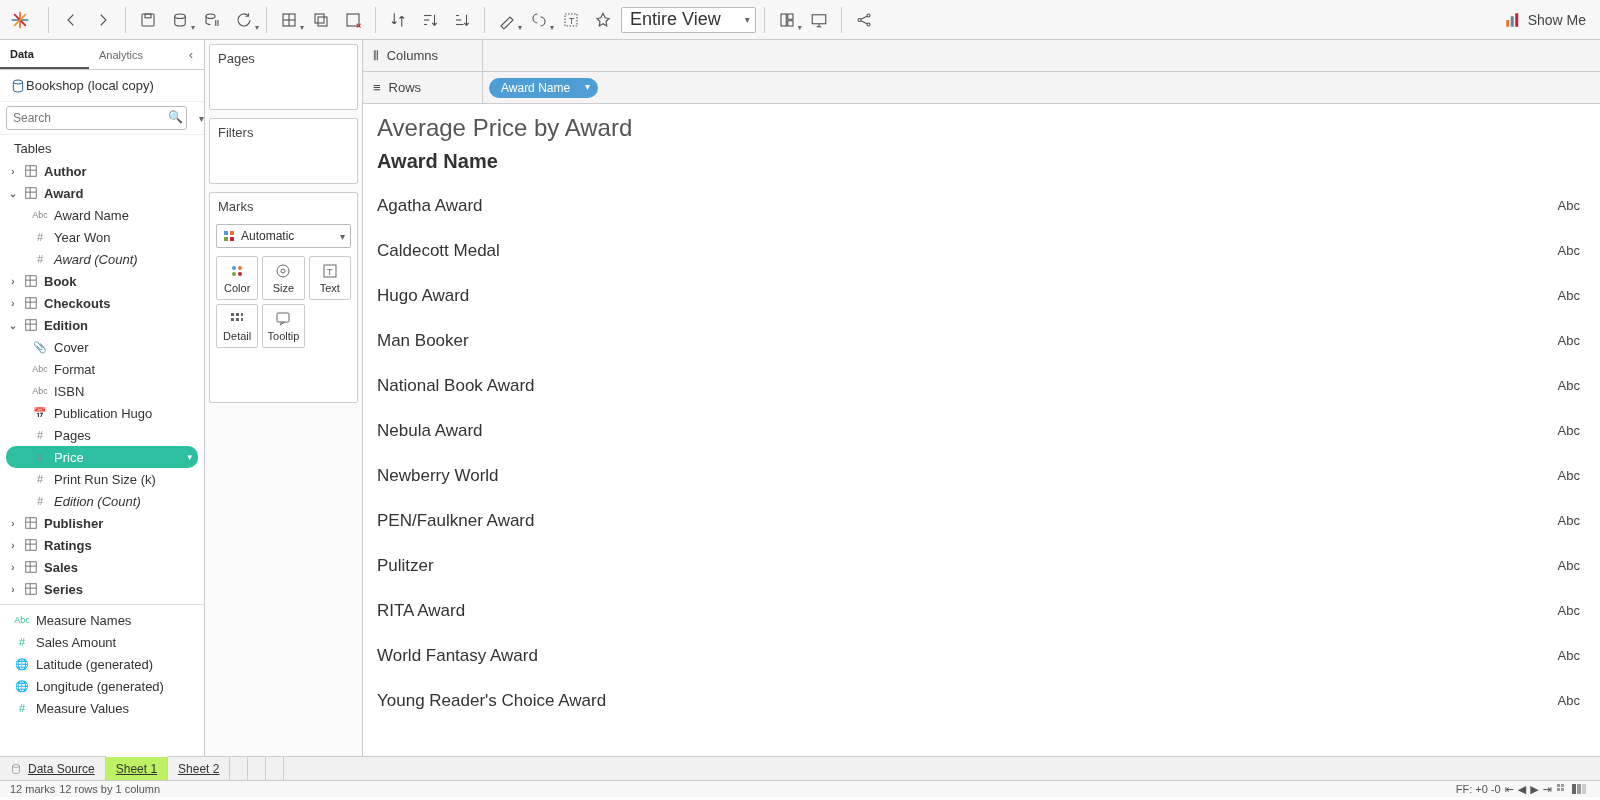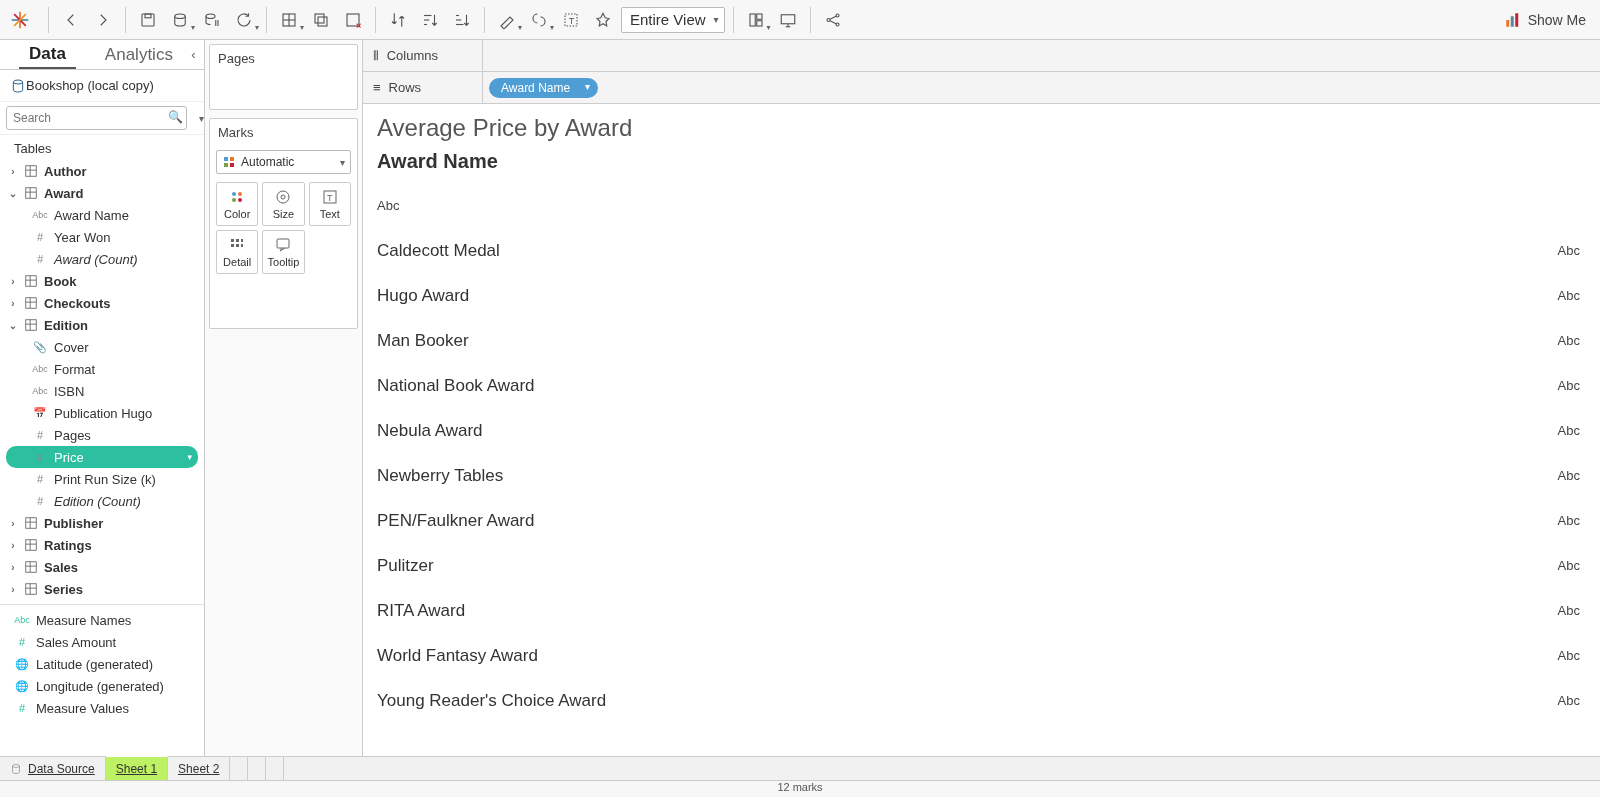--- a/index.html
+++ b/index.html
@@ -3,30 +3,30 @@
 <meta charset="utf-8">
 <style>
 * { box-sizing: border-box; margin: 0; padding: 0; font-family: -apple-system, BlinkMacSystemFont, "Segoe UI", Helvetica, Arial, sans-serif; }
 html, body { width: 1600px; height: 800px; overflow: hidden; background: #fff; color: #333; }
 .toolbar { height: 40px; border-bottom: 1px solid #ccc; display: flex; align-items: center; padding: 0 6px; gap: 4px; background: #f7f7f7; }
 .toolbar .logo { width: 20px; height: 20px; margin: 0 10px 0 4px; }
 .toolbar .sep { width: 1px; height: 26px; background: #ccc; margin: 0 4px; }
 .tbtn { width: 28px; height: 28px; display: flex; align-items: center; justify-content: center; border-radius: 3px; color: #555; position: relative; }
 .tbtn svg { width: 18px; height: 18px; stroke: #555; fill: none; stroke-width: 1.5; }
 .tbtn .caret { position: absolute; right: -1px; bottom: 2px; font-size: 8px; color: #666; }
-.dropdown { border: 1px solid #bbb; height: 26px; padding: 0 18px 0 8px; font-size: 15px; background: #fff; display: flex; align-items: center; position: relative; border-radius: 2px; min-width: 95px;}
+.dropdown { border: 1px solid #bbb; height: 26px; padding: 0 34px 0 8px; font-size: 18px; background: #fff; display: flex; align-items: center; position: relative; border-radius: 2px; min-width: 95px;}
 .dropdown::after { content: "▾"; position: absolute; right: 5px; font-size: 10px; color: #666; }
 .spacer { flex: 1; }
 .showme { display: flex; align-items: center; gap: 6px; color: #444; font-size: 14px; padding: 0 8px; }
 .showme svg { width: 18px; height: 18px; }
 
 .main { display: flex; height: calc(100% - 40px - 24px - 20px); }
 .leftpane { width: 205px; border-right: 1px solid #ccc; display: flex; flex-direction: column; }
 .lp-tabs { display: flex; border-bottom: 1px solid #ccc; height: 30px; align-items: stretch; }
-.lp-tab { flex: 1; display: flex; align-items: center; padding: 0 10px; font-size: 17px; color: #666; margin-left: 19px; }
+.lp-tab { flex: 1; display: flex; align-items: center; padding: 0 10px; font-size: 11px; color: #666; }
 .lp-tab.active { border-bottom: 2px solid #555; color: #222; font-weight: 600;}
 .lp-collapse { width: 26px; display: flex; align-items: center; justify-content: center; color: #666; font-size: 13px;}
 .datasource { display: flex; align-items: center; padding: 6px 10px; font-size: 13px; border-bottom: 1px solid #eee; min-height: 32px;}
 .datasource svg { width: 16px; height: 16px; }
 .searchrow { display: flex; align-items: center; gap: 4px; padding: 4px 6px; border-bottom: 1px solid #eee;}
 .searchbox { flex: 1; border: 1px solid #bbb; border-radius: 3px; height: 24px; font-size: 12px; padding: 0 18px 0 6px; position: relative;}
 .searchwrap { position: relative; flex: 1;}
 .searchwrap .mag { position: absolute; right: 4px; top: 4px; font-size: 12px; color: #888;}
 .sicon { width: 18px; height: 18px; color: #666;}
 .section-label { font-weight: 400; font-size: 13px; padding: 6px 10px 4px 14px; }
@@ -66,21 +66,21 @@
 .col-header { font-size: 20px; font-weight: 600; padding: 2px 14px 10px;}
 .viz-body { flex: 1; overflow: auto;}
 .viz-row { display: flex; align-items: center; height: 45px; padding: 0 14px; font-size: 17px;}
 .viz-row .rlabel { flex: 1;}
 .viz-row .rval { color: #444; font-size: 13px; padding-right: 6px;}
 
 .sheettabs { height: 24px; border-top: 1px solid #ccc; display: flex; align-items: stretch; background: #f1f1f1; font-size: 12px; text-decoration: underline;}
 .sheettabs .stab { padding: 0 10px; display: flex; align-items: center; border-right: 1px solid #ccc; gap: 6px;}
 .sheettabs .stab.active { background: #bef264; border-top: 1px solid #fff; margin-top: -1px;}
 .sheettabs .sicon2 { width: 18px; display: flex; align-items: center; justify-content: center; color: #666; border-right: 1px solid #ccc; padding: 0 8px;}
-.status { height: 17px; border-top: 1px solid #ccc; display: flex; align-items: center; font-size: 11px; color: #555; padding: 0 10px; gap: 34px; background: #f7f7f7; flex-direction: column;}
+.status { height: 17px; border-top: 1px solid #ccc; display: flex; align-items: center; font-size: 11px; color: #555; padding: 0 10px; gap: 4px; background: #f7f7f7;}
 .status .spacer { flex: 1;}
 .cursorwrap { position: absolute; left: 133px; top: 520px; z-index: 10;}
 </style>
 </head>
 <body>
 
 <div class="toolbar">
   <svg class="logo" viewBox="0 0 24 24">
       <g stroke-width="2">
         <line x1="12" y1="2" x2="12" y2="22" stroke="#e8762c"></line>
@@ -415,20 +415,23 @@
         <div class="tree-item measure italic">
           <span class="ficon">#</span>
           <span>Measure Values</span>
         </div>
       </div>
   </div>
 
   <div class="midpane">
     <div class="card pages">
         <div class="card-title">Pages</div>
+      </div>
+    <div class="card filters">
+        <div class="card-title">Filters</div>
       </div>
     <div class="card marks">
       <div class="card-title">Marks</div>
       <div class="mtype">
         <svg width="12" height="12" viewBox="0 0 12 12">
             <rect x="1" y="1" width="4" height="4" fill="#4e9dd4"></rect>
             <rect x="7" y="1" width="4" height="4" fill="#e8762c"></rect>
             <rect x="1" y="7" width="4" height="4" fill="#7b9f3f"></rect>
             <rect x="7" y="7" width="4" height="4" fill="#c72035"></rect>
           </svg>
@@ -495,20 +498,21 @@
           <span>Rows</span>
         </div>
       <div class="shelf-body">
           <div class="pill">Award Name</div>
         </div>
     </div>
     <div class="viz-title">Average Price by Award</div>
     <div class="col-header">Award Name</div>
     <div class="viz-body" id="vizbody">
         <div class="viz-row">
+          <span class="rlabel">Agatha Award</span>
           <span class="rval">Abc</span>
         </div>
         <div class="viz-row">
           <span class="rlabel">Caldecott Medal</span>
           <span class="rval">Abc</span>
         </div>
         <div class="viz-row">
           <span class="rlabel">Hugo Award</span>
           <span class="rval">Abc</span>
         </div>
@@ -518,21 +522,21 @@
         </div>
         <div class="viz-row">
           <span class="rlabel">National Book Award</span>
           <span class="rval">Abc</span>
         </div>
         <div class="viz-row">
           <span class="rlabel">Nebula Award</span>
           <span class="rval">Abc</span>
         </div>
         <div class="viz-row">
-          <span class="rlabel">Newberry Tables</span>
+          <span class="rlabel">Newberry World</span>
           <span class="rval">Abc</span>
         </div>
         <div class="viz-row">
           <span class="rlabel">PEN/Faulkner Award</span>
           <span class="rval">Abc</span>
         </div>
         <div class="viz-row">
           <span class="rlabel">Pulitzer</span>
           <span class="rval">Abc</span>
         </div>

